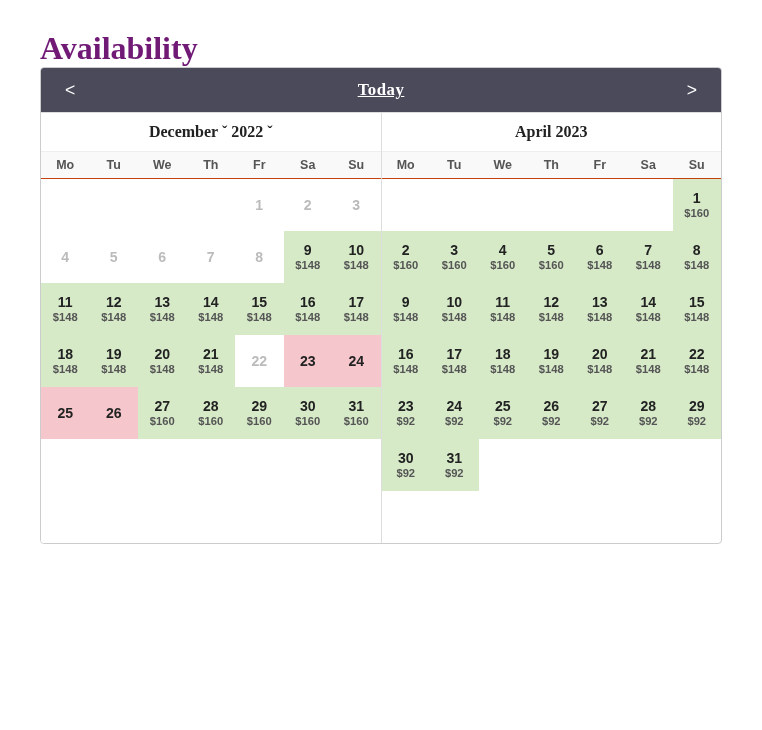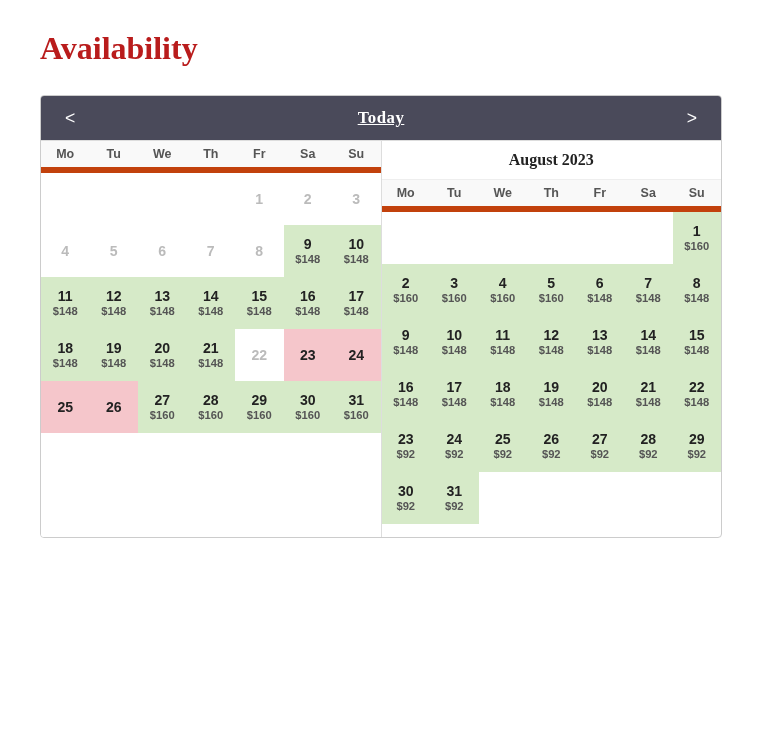--- a/index.html
+++ b/index.html
@@ -5,22 +5,21 @@
     * { box-sizing: border-box; margin: 0; padding: 0; }
     body {
       font-family: Georgia, 'Times New Roman', serif;
       background: #fff;
       padding: 30px 40px;
       color: #222;
     }
     h1 {
       font-size: 2rem;
       font-weight: 700;
-      color: #b91c1c;
-      margin-bottom: 28px;
+      color: #701a75;
       font-family: Georgia, serif;
     }
     .calendar-wrapper {
       border: 1px solid #ccc;
       border-radius: 4px;
       overflow: hidden;
       max-width: 700px;
     }
     .calendar-header {
       background: #4a4a5a;
@@ -64,21 +63,21 @@
       padding: 10px 4px;
       font-size: 1rem;
       font-weight: 600;
       color: #222;
       border-bottom: 1px solid #eee;
     }
     .day-headers {
       display: grid;
       grid-template-columns: repeat(7, 1fr);
       background: #f9f9f9;
-      border-bottom: 6px solid #c2410c;
+      border-bottom: 1px solid #c2410c;
     }
     .day-header {
       text-align: center;
       padding: 6px 2px;
       font-size: 0.78rem;
       color: #555;
       font-family: Arial, sans-serif;
       font-weight: 600;
     }
     .days-grid {
@@ -121,20 +120,26 @@
 
   <div class="calendar-header">
     <button class="nav-btn prev">&lt;</button>
     <span class="header-title">Today</span>
     <button class="nav-btn next">&gt;</button>
   </div>
 
   <div class="calendar-body">
 
     <div class="month-panel">
+      <div class="month-title">
+        <span>December</span>
+        <span> ˇ </span>
+        <span>2022</span>
+        <span> ˇ</span>
+      </div>
       <div class="day-headers" id="dec-headers">
           <div class="day-header">Mo</div>
           <div class="day-header">Tu</div>
           <div class="day-header">We</div>
           <div class="day-header">Th</div>
           <div class="day-header">Fr</div>
           <div class="day-header">Sa</div>
           <div class="day-header">Su</div>
         </div>
       <div class="days-grid" id="dec-grid">
@@ -258,21 +263,21 @@
           <div class="day-cell empty"></div>
           <div class="day-cell empty"></div>
           <div class="day-cell empty"></div>
           <div class="day-cell empty"></div>
           <div class="day-cell empty"></div>
           <div class="day-cell empty"></div>
         </div>
     </div>
 
     <div class="month-panel">
-      <div class="month-title">August 2023</div>
+      <div class="month-title">April 2023</div>
       <div class="day-headers" id="jan-headers">
           <div class="day-header">Mo</div>
           <div class="day-header">Tu</div>
           <div class="day-header">We</div>
           <div class="day-header">Th</div>
           <div class="day-header">Fr</div>
           <div class="day-header">Sa</div>
           <div class="day-header">Su</div>
         </div>
       <div class="days-grid" id="jan-grid">

